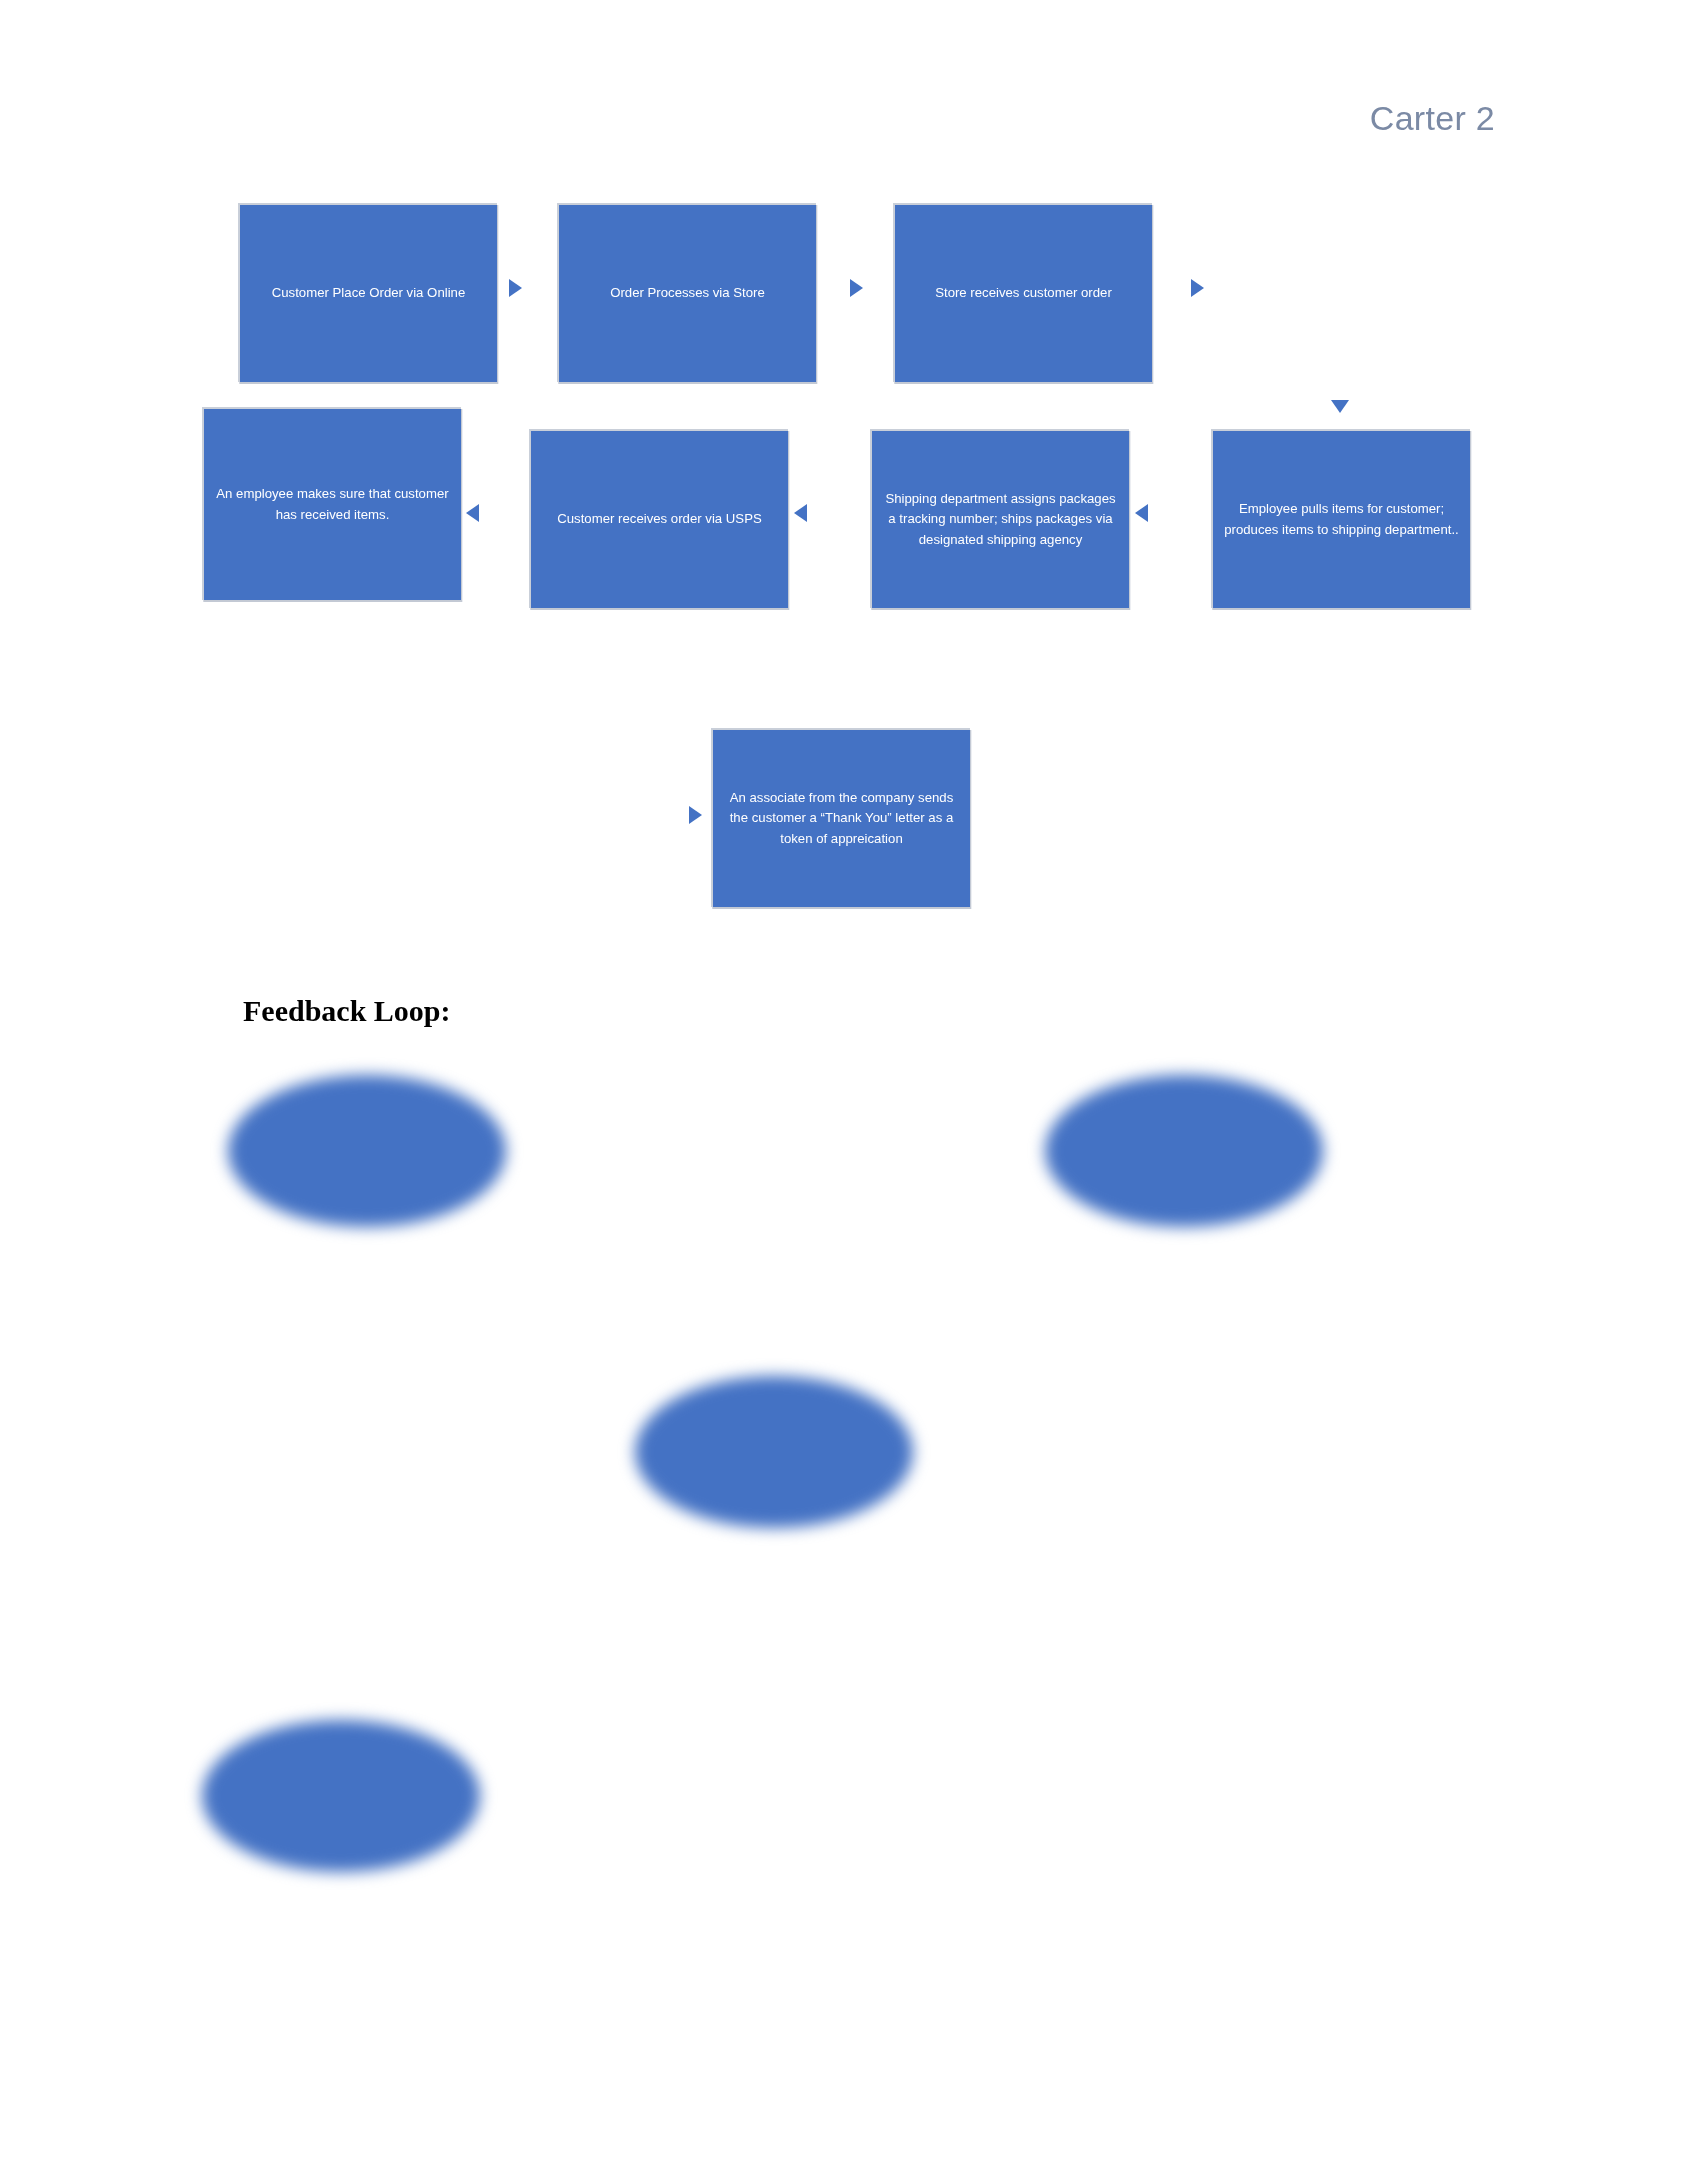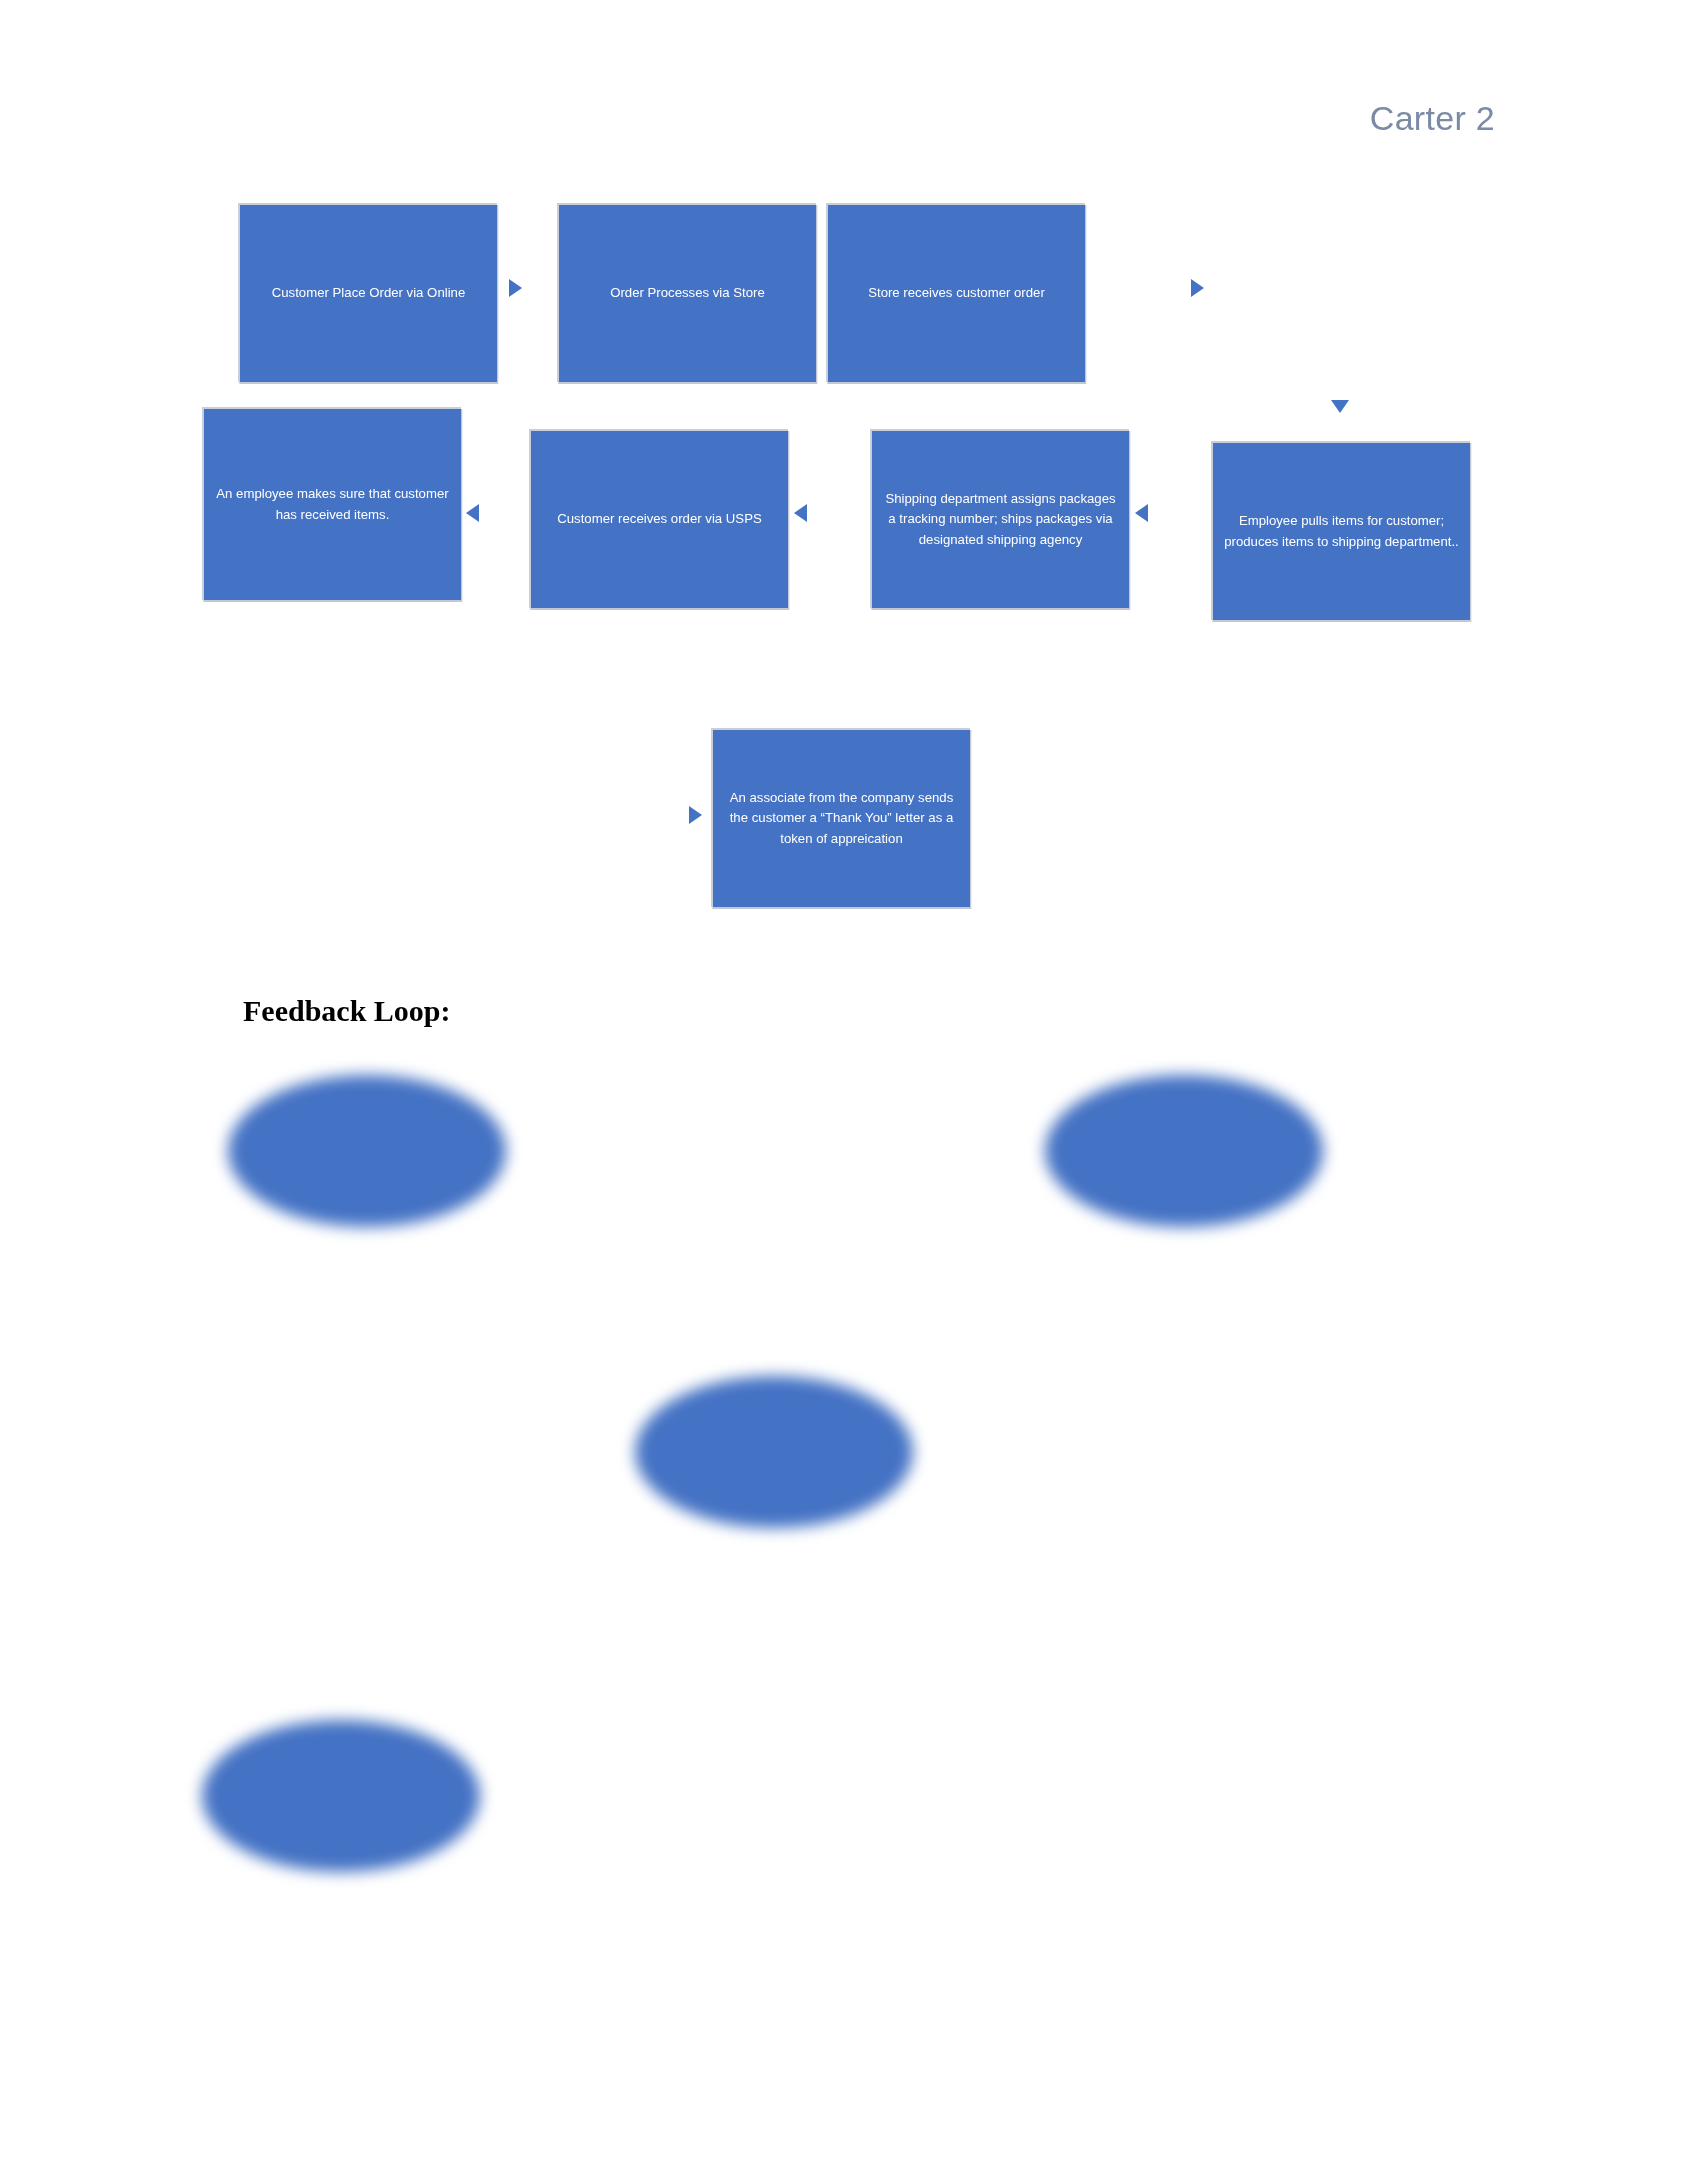--- a/index.html
+++ b/index.html
@@ -129,21 +129,21 @@
   </div>
 
   <div class="arrow right" style="left:509px; top:279px;"></div>
 
   <div class="proc-box" style="left:529px; top:203px; width:259px; height:179px;margin-left:28px;">
     <span class="label">Order Processes via Store</span>
   </div>
 
   <div class="arrow right" style="left:850px; top:279px;"></div>
 
-  <div class="proc-box" style="left:826px; top:203px; width:259px; height:179px;">
+  <div class="proc-box" style="left:893px; top:203px; width:259px; height:179px;">
     <span class="label">Store receives customer order</span>
   </div>
 
   <div class="arrow right" style="left:1191px; top:279px;"></div>
 
 
   <div class="arrow down" style="left:1331px; top:400px;"></div>
 
   <div class="proc-box" style="left:202px; top:407px; width:259px; height:193px;justify-content:center;">
     <span class="label">An employee makes sure that customer has received items.</span>
@@ -156,21 +156,21 @@
   </div>
 
   <div class="arrow left" style="left:794px; top:504px;"></div>
 
   <div class="proc-box" style="left:870px; top:429px; width:259px; height:179px;">
     <span class="label">Shipping department assigns packages a tracking number; ships packages via designated shipping agency</span>
   </div>
 
   <div class="arrow left" style="left:1135px; top:504px;"></div>
 
-  <div class="proc-box" style="left:1211px; top:429px; width:259px; height:179px;margin-top:12px;">
+  <div class="proc-box" style="left:1211px; top:429px; width:259px; height:179px;">
     <span class="label">Employee pulls items for customer; produces items to shipping department..</span>
   </div>
 
   <div class="arrow right" style="left:689px; top:806px;"></div>
 
   <div class="proc-box" style="left:711px; top:728px; width:259px; height:179px;">
     <span class="label">An associate from the company sends the customer a “Thank You” letter as a token of appreication</span>
   </div>
 
 </div>

